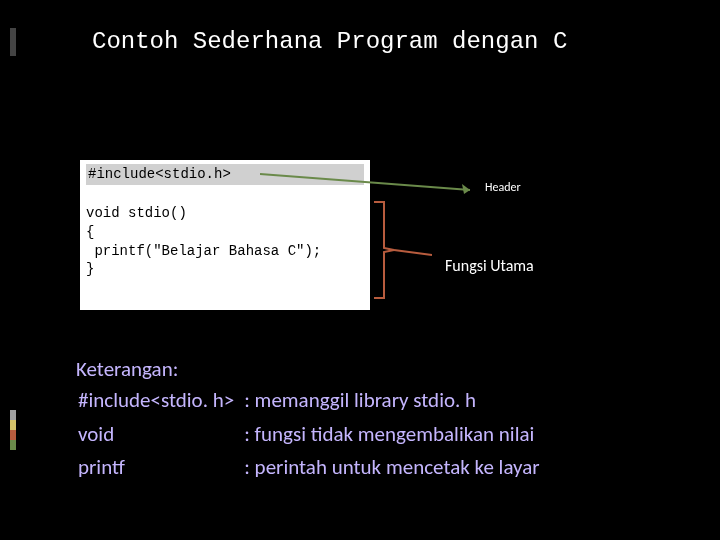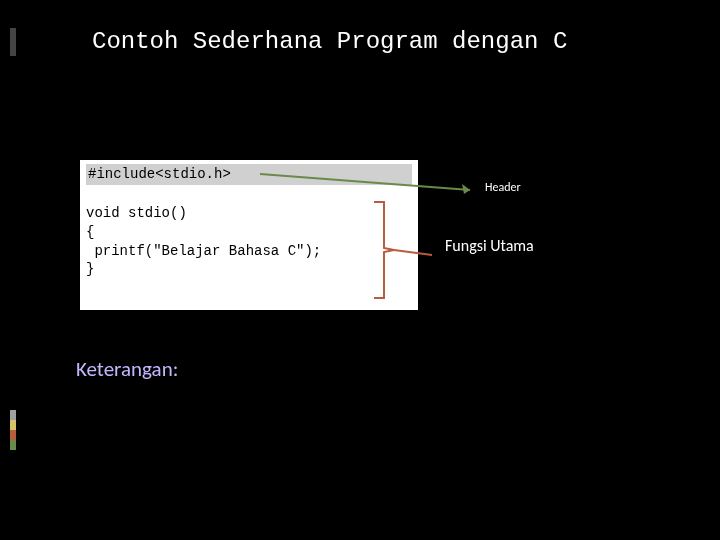--- a/index.html
+++ b/index.html
@@ -37,21 +37,21 @@
     top: 28px;
     font-family: "Consolas", "Courier New", monospace;
     font-size: 24px;
     color: #fff;
     margin-left: 12px;
   }
   .code-box {
     position: absolute;
     left: 80px;
     top: 160px;
-    width: 338px;
+    width: 290px;
     height: 150px;
     background: #fff;
     color: #000;
     font-family: "Courier New", monospace;
     font-size: 14px;
     padding: 4px 6px;
     line-height: 1.35;
   }
   .code-box .include-line {
     background: #d0d0d0;
@@ -61,21 +61,21 @@
   .label-header {
     position: absolute;
     left: 485px;
     top: 180px;
     font-size: 12px;
     color: #fff;
   }
   .label-fungsi {
     position: absolute;
     left: 445px;
-    top: 236px;
+    top: 256px;
     font-size: 16px;
     color: #fff;
   }
   
   .arrow1 {
     position: absolute;
     left: 260px;
     top: 170px;
     width: 220px;
     height: 30px;
@@ -133,13 +133,29 @@
 <svg class="bracket" viewBox="0 0 60 100">
   <path d="M 2 2 L 12 2 L 12 48 L 22 50 L 12 52 L 12 98 L 2 98" fill="none" stroke="#b85c3e" stroke-width="2"></path>
   <line x1="22" y1="50" x2="60" y2="55" stroke="#b85c3e" stroke-width="2"></line>
 </svg>
 
 <div class="label-header">Header</div>
 <div class="label-fungsi">Fungsi Utama</div>
 
 <div class="keterangan">
   <div>Keterangan:</div>
+  <table>
+    <tbody>
+        <tr>
+      <td>#include&lt;stdio. h&gt;</td>
+      <td>: memanggil library stdio. h</td>
+    </tr>
+    <tr>
+      <td>void</td>
+      <td>: fungsi tidak mengembalikan nilai</td>
+    </tr>
+    <tr>
+      <td>printf</td>
+      <td>: perintah untuk mencetak ke layar</td>
+    </tr>
+  </tbody>
+    </table>
 </div>
 
 </body></html>

